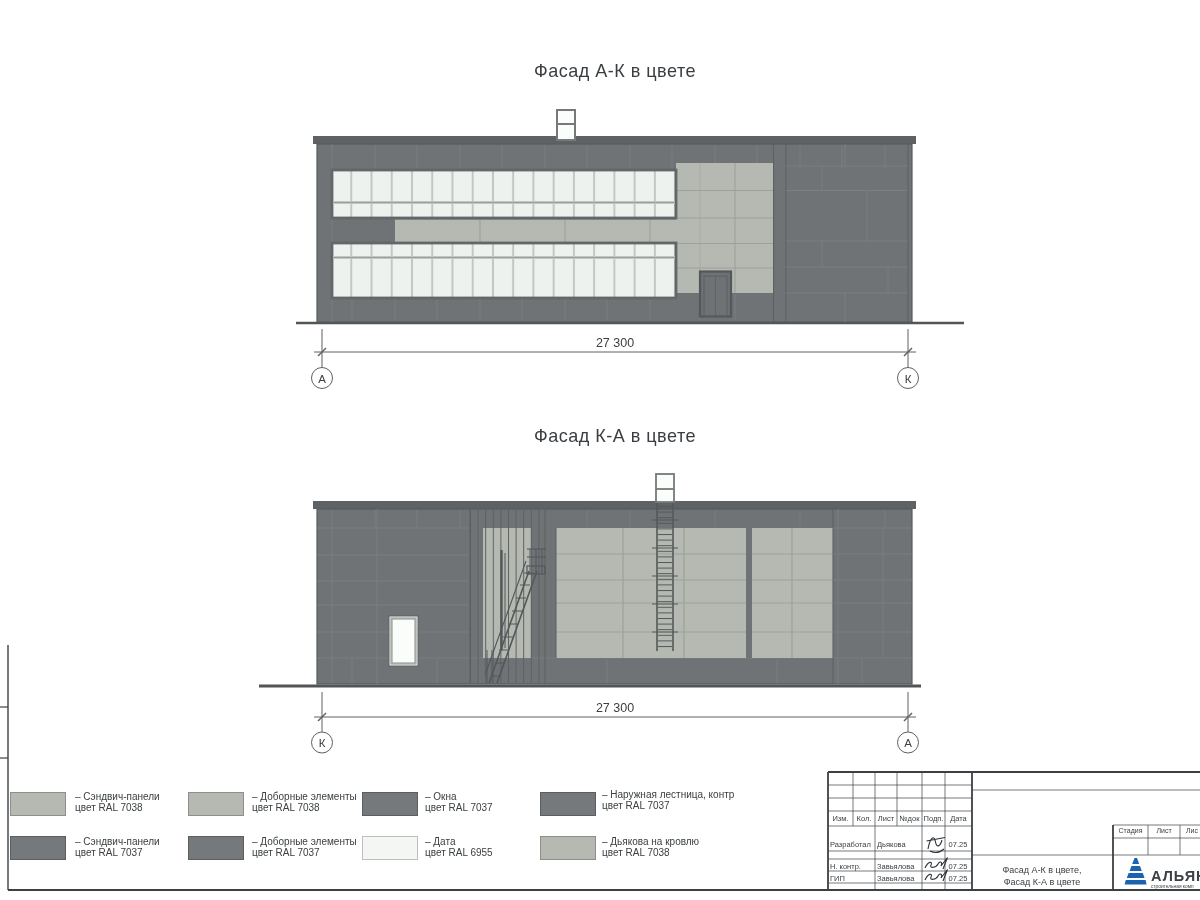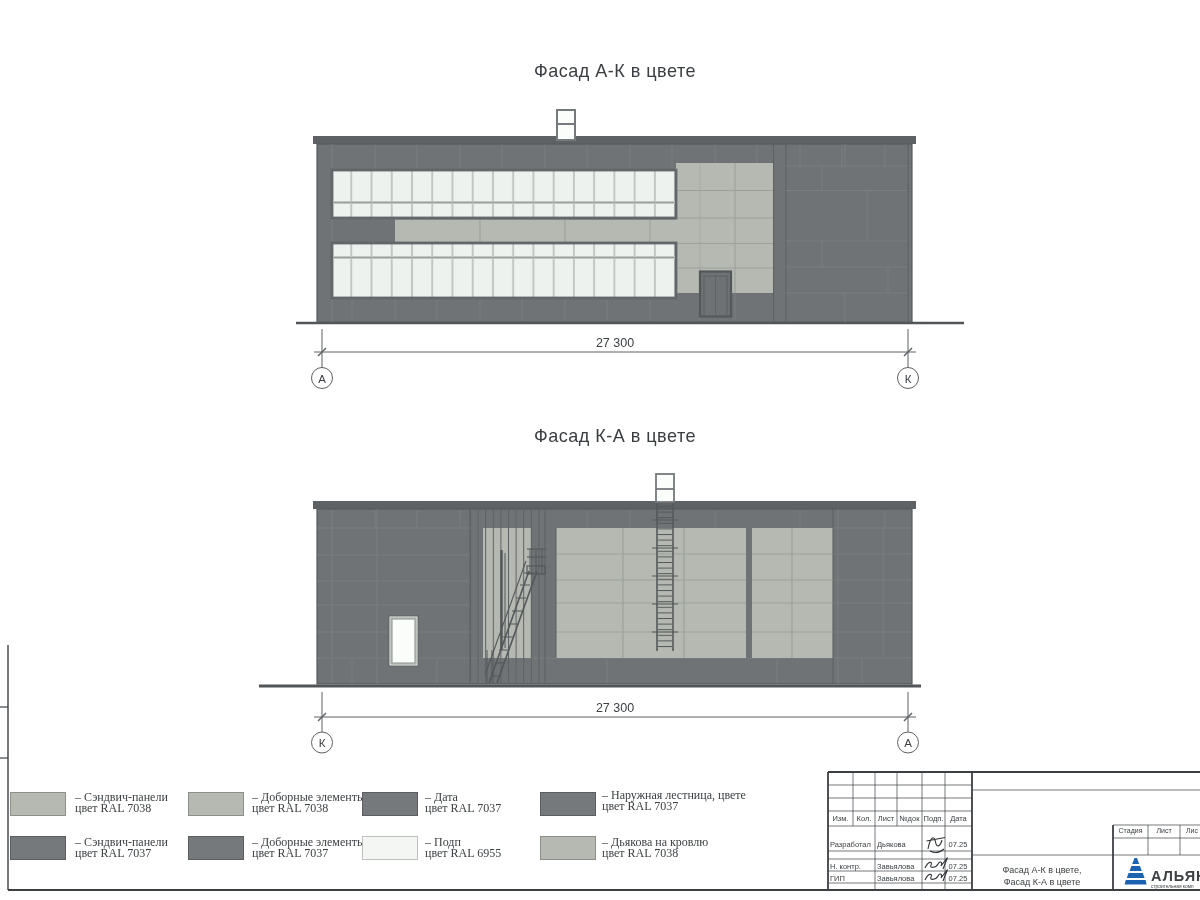--- a/index.html
+++ b/index.html
@@ -2,21 +2,21 @@
 <html><head>
 <meta charset="utf-8">
 <style>
   html,body{margin:0;padding:0;background:#e8e8e8;}
   #sheet{position:relative;width:1200px;height:900px;background:#ffffff;overflow:hidden;
          font-family:"Liberation Sans",sans-serif;color:#3c4043;}
   .abs{position:absolute;}
   .facade-title{width:500px;text-align:center;font-size:19px;font-weight:400;
                 color:#3a3e41;transform:scaleX(.95);letter-spacing:.5px;}
   .legend-swatch{width:56px;height:24px;border:1px solid rgba(0,0,0,.22);box-sizing:border-box;}
-  .legend-label{font-size:12px;line-height:10.5px;color:#3c4043;white-space:nowrap;font-family:Liberation Serif, serif;}
+  .legend-label{font-size:10px;line-height:10.5px;color:#3c4043;white-space:nowrap;}
   svg text{font-family:"Liberation Sans",sans-serif;fill:#3c4043;}
 </style>
 </head>
 <body>
 
 <div id="sheet">
 
   <svg class="abs" style="left:0;top:0;" width="1200" height="900" viewBox="0 0 1200 900">
     <g stroke="#3c4043" fill="none">
       <line x1="8" y1="645" x2="8" y2="890" stroke-width="1.4"></line>
@@ -287,42 +287,42 @@
       <div>– Сэндвич-панели</div>
       <div>цвет RAL 7038</div>
     </div>
     <div class="abs legend-swatch" style="left: 188px; top: 792px; background: rgb(181, 185, 177);"></div>
     <div class="abs legend-label" style="left:252px;top:792px;">
       <div>– Доборные элементы</div>
       <div>цвет RAL 7038</div>
     </div>
     <div class="abs legend-swatch" style="left: 362px; top: 792px; background: rgb(117, 121, 123);"></div>
     <div class="abs legend-label" style="left:425px;top:792px;">
-      <div>– Дата</div>
+      <div>– Окна</div>
       <div>цвет RAL 7037</div>
     </div>
     <div class="abs legend-swatch" style="left: 540px; top: 792px; background: rgb(117, 121, 123);"></div>
     <div class="abs legend-label" style="left:602px;top:790px;">
-      <div>– Наружная лестница, цвете</div>
+      <div>– Наружная лестница, контр</div>
       <div>цвет RAL 7037</div>
     </div>
 
     <div class="abs legend-swatch" style="left: 10px; top: 836px; background: rgb(117, 121, 123);"></div>
     <div class="abs legend-label" style="left:75px;top:837px;">
       <div>– Сэндвич-панели</div>
       <div>цвет RAL 7037</div>
     </div>
     <div class="abs legend-swatch" style="left: 188px; top: 836px; background: rgb(117, 121, 123);"></div>
     <div class="abs legend-label" style="left:252px;top:837px;">
       <div>– Доборные элементы</div>
       <div>цвет RAL 7037</div>
     </div>
     <div class="abs legend-swatch" style="left: 362px; top: 836px; background: rgb(243, 246, 242);"></div>
     <div class="abs legend-label" style="left:425px;top:837px;">
-      <div>– Подп</div>
+      <div>– Дата</div>
       <div>цвет RAL 6955</div>
     </div>
     <div class="abs legend-swatch" style="left: 540px; top: 836px; background: rgb(181, 185, 177);"></div>
     <div class="abs legend-label" style="left:602px;top:837px;">
       <div>– Дьякова на кровлю</div>
       <div>цвет RAL 7038</div>
     </div>
   </div>
 
   <svg class="abs" style="left:820px;top:763px;" width="380" height="137" viewBox="820 763 380 137">

